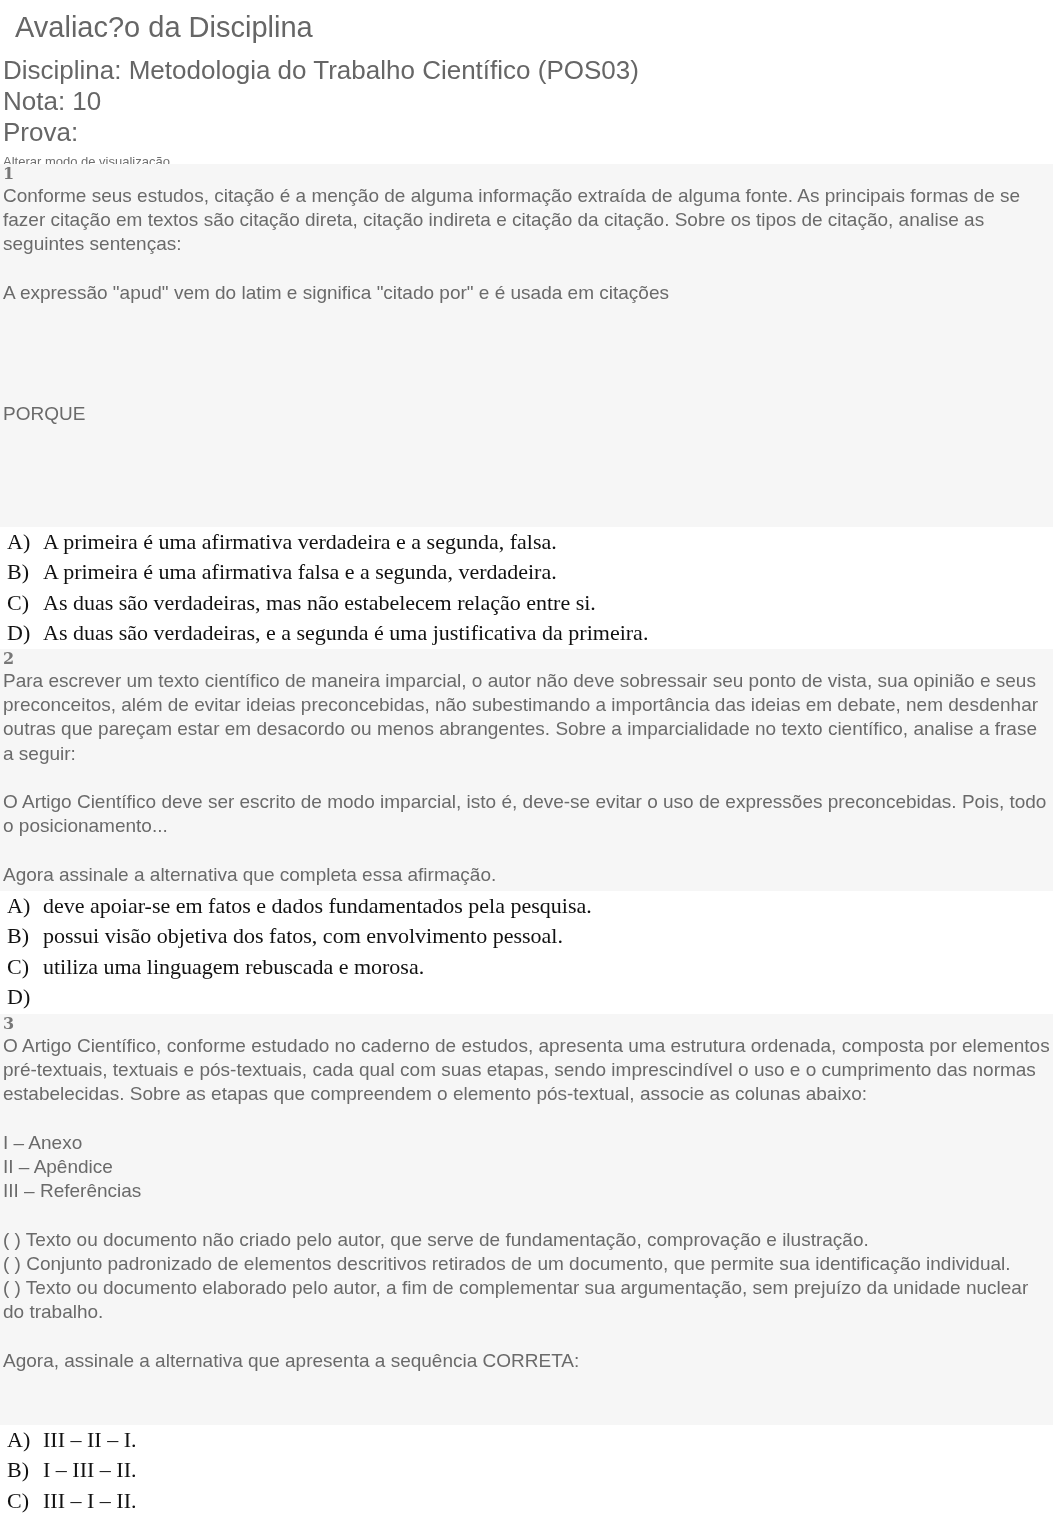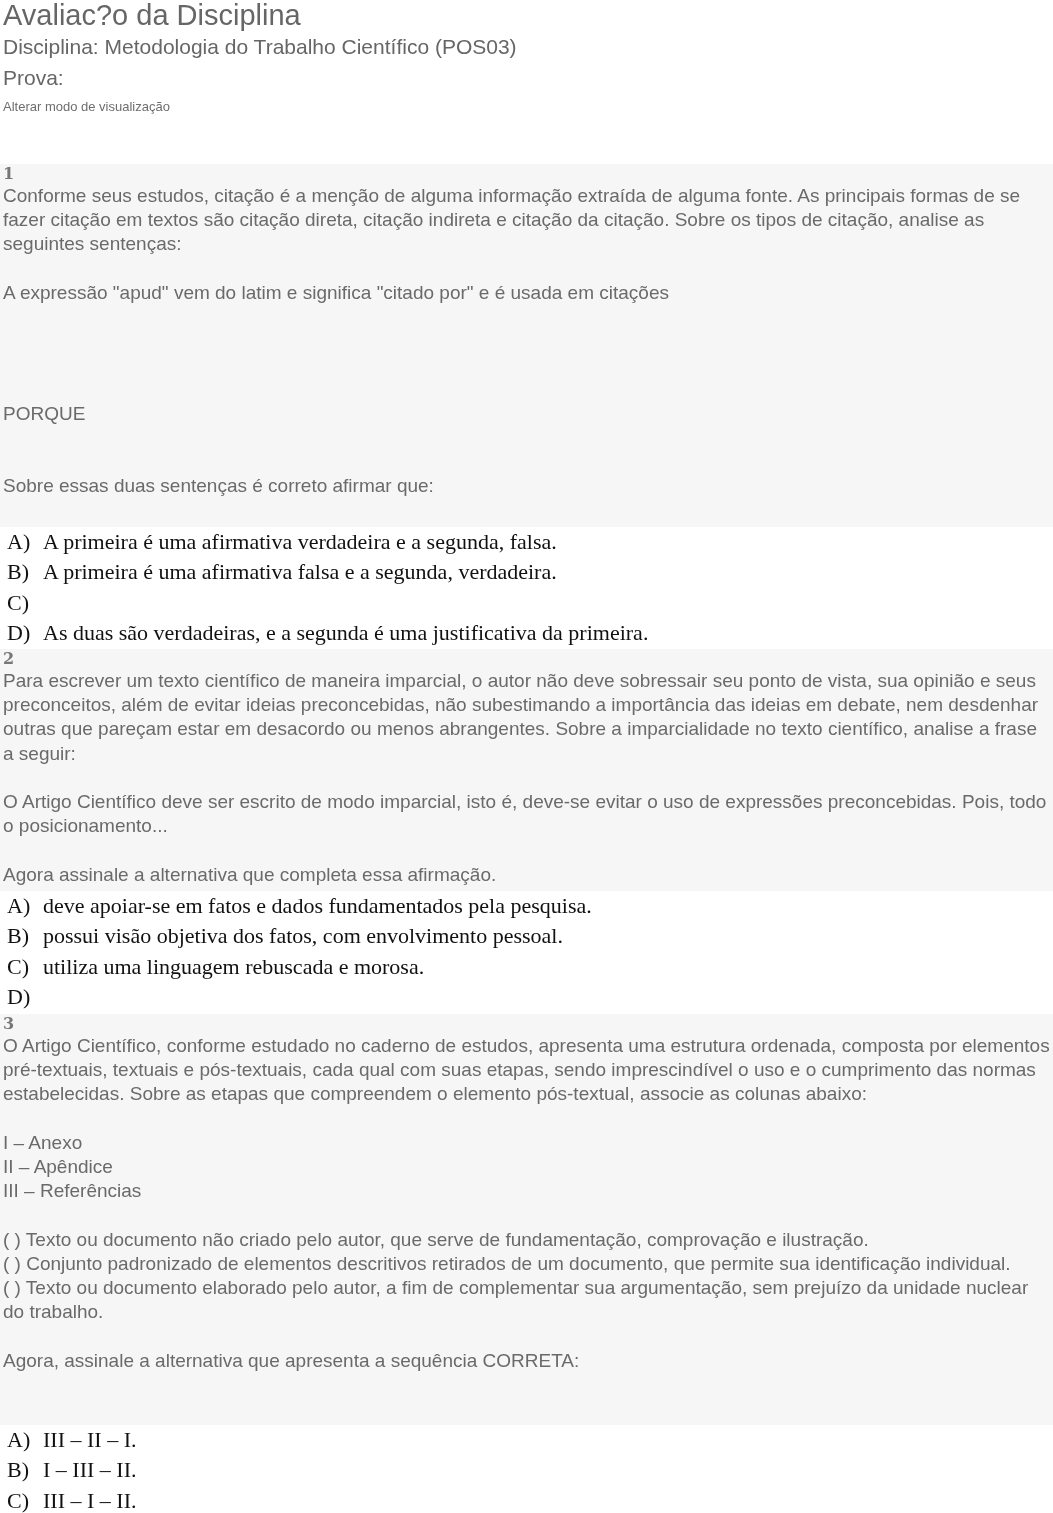--- a/index.html
+++ b/index.html
@@ -15,26 +15,26 @@
       font-family: "Liberation Sans", sans-serif;
       color: #6a6a6a;
     }
     .header {
       padding-left: 3px;
     }
     .title {
       font-size: 29px;
       line-height: 30px;
       color: #666;
-      margin: 0;
+      margin: 12px;
       padding-top: 0;
       height: 31px;
     }
     .subline {
-      font-size: 21px;
+      font-size: 26px;
       line-height: 31px;
       color: #666;
       height: 31px;
     }
     .toggle-view {
       font-size: 13px;
       line-height: 28px;
       color: #6e6e6e;
       cursor: pointer;
       display: inline-block;
@@ -84,47 +84,48 @@
       width: 36px;
       flex: none;
     }
   </style>
 </head>
 <body>
 
 <div class="header">
   <div class="title">Avaliac?o da Disciplina</div>
   <div class="subline">Disciplina: Metodologia do Trabalho Científico (POS03)</div>
+  <div class="subline">Nota: 10</div>
   <div class="subline">Prova:</div>
   <div class="toggle-view">Alterar modo de visualização</div>
 </div>
 
 <div class="question" style="top:164px;">
   <div class="q-block" style="height:363px;">
     <div class="q-number">1</div>
     <p class="q-para">Conforme seus estudos, citação é a menção de alguma informação extraída de alguma fonte. As principais formas de se fazer citação em textos são citação direta, citação indireta e citação da citação. Sobre os tipos de citação, analise as seguintes sentenças:</p>
     <div class="gap"></div>
     <p class="q-para">A expressão "apud" vem do latim e significa "citado por" e é usada em citações</p>
     <div style="height:96.8px;"></div>
     <p class="q-para">PORQUE</p>
     <div class="gap"></div>
     <div class="gap"></div>
-    <p class="q-para">Sobre essas duas sentenças é correto afirmar que:</p>
   </div>
   <div class="options">
     <div class="option">
       <span class="option-letter">A)</span>
       <span>A primeira é uma afirmativa verdadeira e a segunda, falsa.</span>
     </div>
     <div class="option">
       <span class="option-letter">B)</span>
       <span>A primeira é uma afirmativa falsa e a segunda, verdadeira.</span>
     </div>
     <div class="option">
       <span class="option-letter">C)</span>
+      <span>As duas são verdadeiras, mas não estabelecem relação entre si.</span>
     </div>
     <div class="option">
       <span class="option-letter">D)</span>
       <span>As duas são verdadeiras, e a segunda é uma justificativa da primeira.</span>
     </div>
   </div>
 </div>
 
 <div class="question" style="top:649px;">
   <div class="q-block" style="height:242px;">

